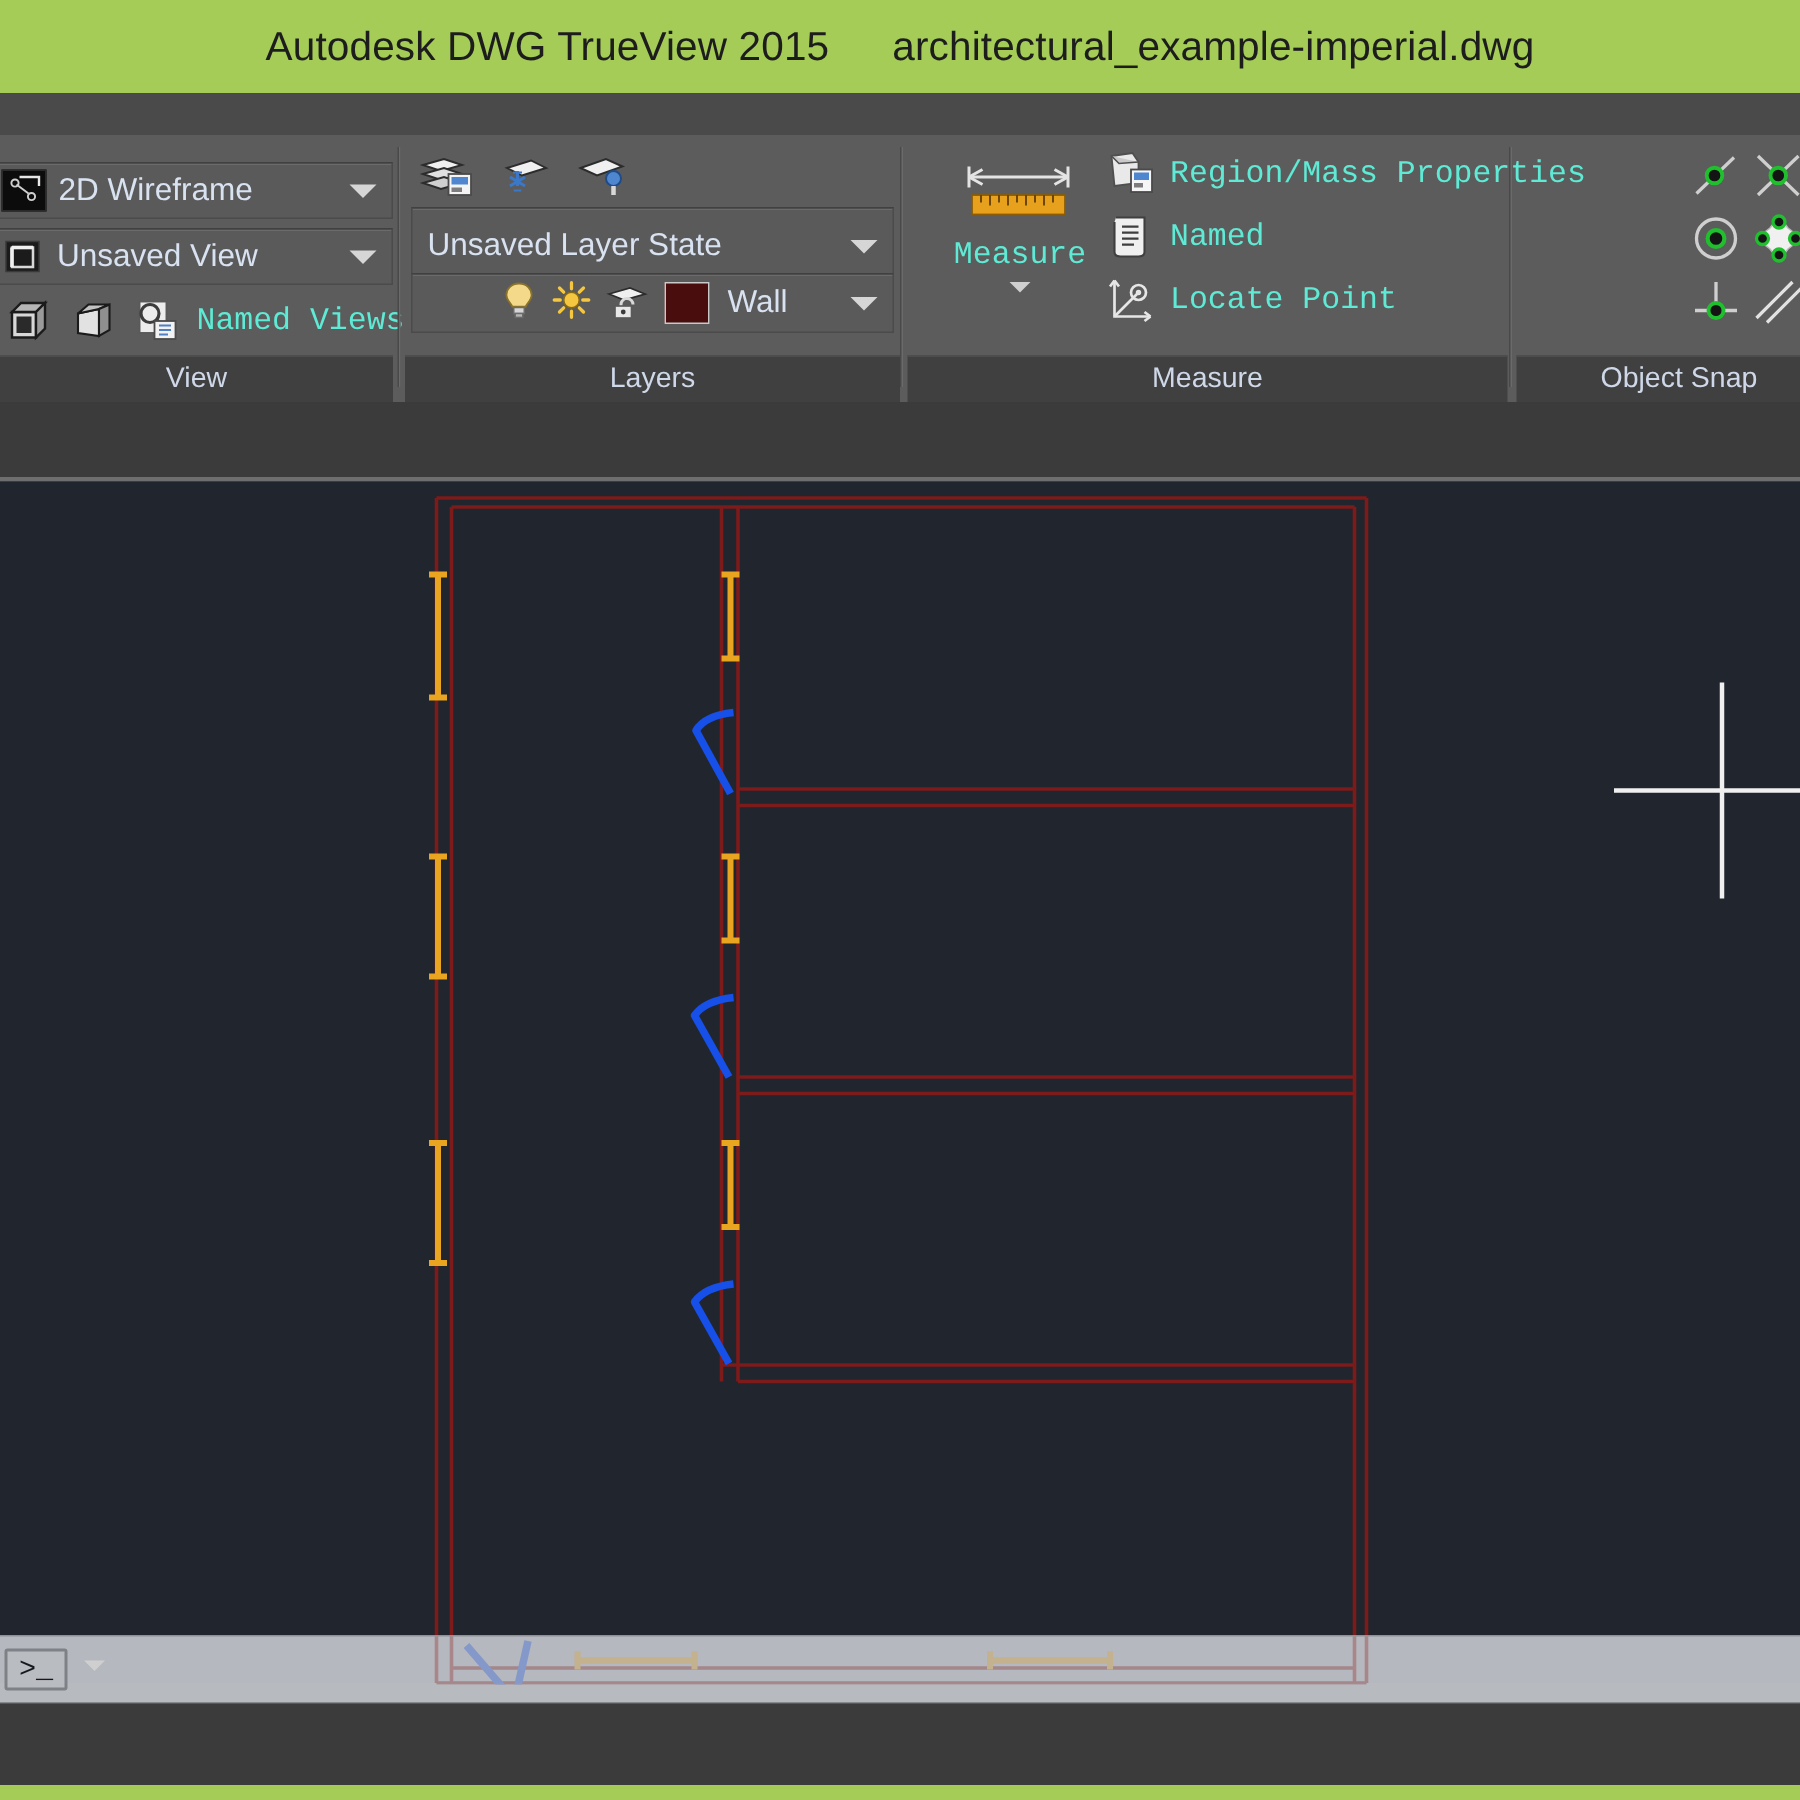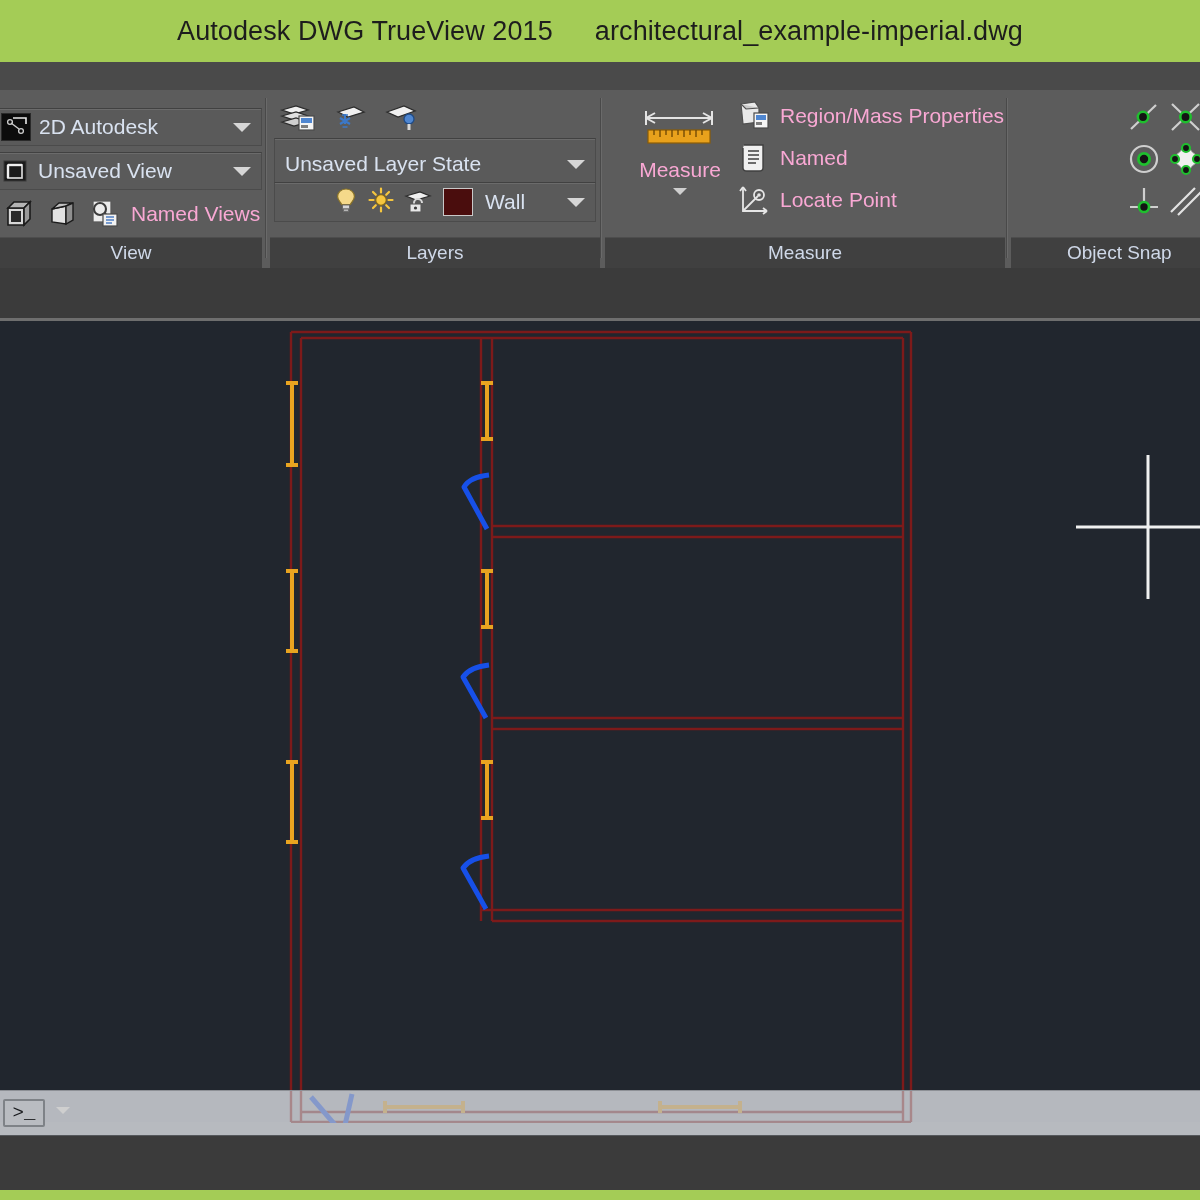--- a/index.html
+++ b/index.html
@@ -68,21 +68,21 @@
     width:0;height:0;margin-right:10px;
     border-left:9px solid transparent;border-right:9px solid transparent;
     border-top:9px solid #d6d6d6;
   }
   .caret-sm{
     width:0;height:0;
     border-left:7px solid transparent;border-right:7px solid transparent;
     border-top:7px solid #cfcfcf;
   }
 
-  .btn-lbl{color:#f9a8d4;font-size:21px;white-space:nowrap;}
+  .btn-lbl{color:#5eead4;font-size:21px;white-space:nowrap;font-family:Liberation Mono, monospace;}
   .row-item{position:absolute;display:flex;align-items:center;gap:9px;}
 
   
   .strip-dark{
     position:absolute;left:0;top:268px;width:1200px;height:50px;
     background:#3b3b3b;border-bottom:3px solid #6e6e6e;
   }
   .canvas{
     position:absolute;left:0;top:321px;width:1200px;height:801px;
     background:#21262e;overflow:hidden;
@@ -136,21 +136,21 @@
 
         <div class="combo" style="left:-4px;top:18px;width:266px;height:38px;">
           <span style="width:30px;height:28px;margin:0 8px 0 4px;background:#0c0c0c;border:1px solid #2a2a2a;position:relative;display:inline-block;box-sizing:border-box;">
             <svg width="28" height="26" viewBox="0 0 28 26">
               <circle cx="8" cy="8" r="2.4" fill="none" stroke="#cfcfcf" stroke-width="1.3"></circle>
               <circle cx="19" cy="17" r="2.4" fill="none" stroke="#cfcfcf" stroke-width="1.3"></circle>
               <path d="M9 9 L17 15" stroke="#cfcfcf" stroke-width="1.3" fill="none"></path>
               <path d="M11 4 L24 4 L24 10" stroke="#e8e8e8" stroke-width="1.6" fill="none"></path>
             </svg>
           </span>
-          <span class="ctext">2D Autodesk</span>
+          <span class="ctext">2D Wireframe</span>
           <span class="caret"></span>
         </div>
 
         <div class="combo" style="left:-4px;top:62px;width:266px;height:38px;">
           <span style="width:28px;height:26px;margin:0 8px 0 5px;display:inline-block;">
             <svg width="28" height="26" viewBox="0 0 28 26">
               <rect x="2" y="3" width="22" height="20" fill="#1b1b1b" stroke="#3a3a3a"></rect>
               <rect x="6" y="7" width="14" height="13" fill="none" stroke="#d8d8d8" stroke-width="1.7"></rect>
               <path d="M6 7 L6 20" stroke="#f0f0f0" stroke-width="2.4"></path>
               <path d="M6 7 L20 7" stroke="#f0f0f0" stroke-width="2.4"></path>

